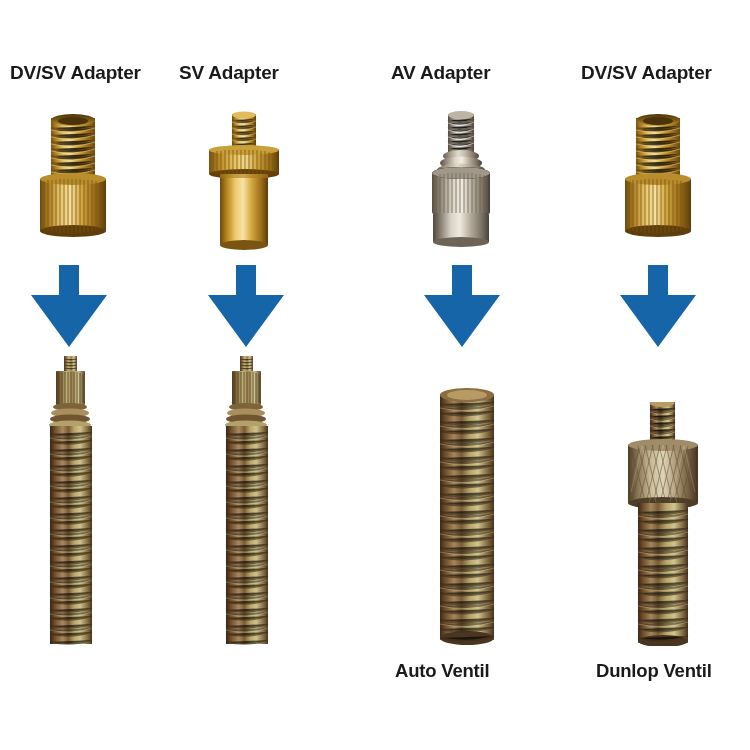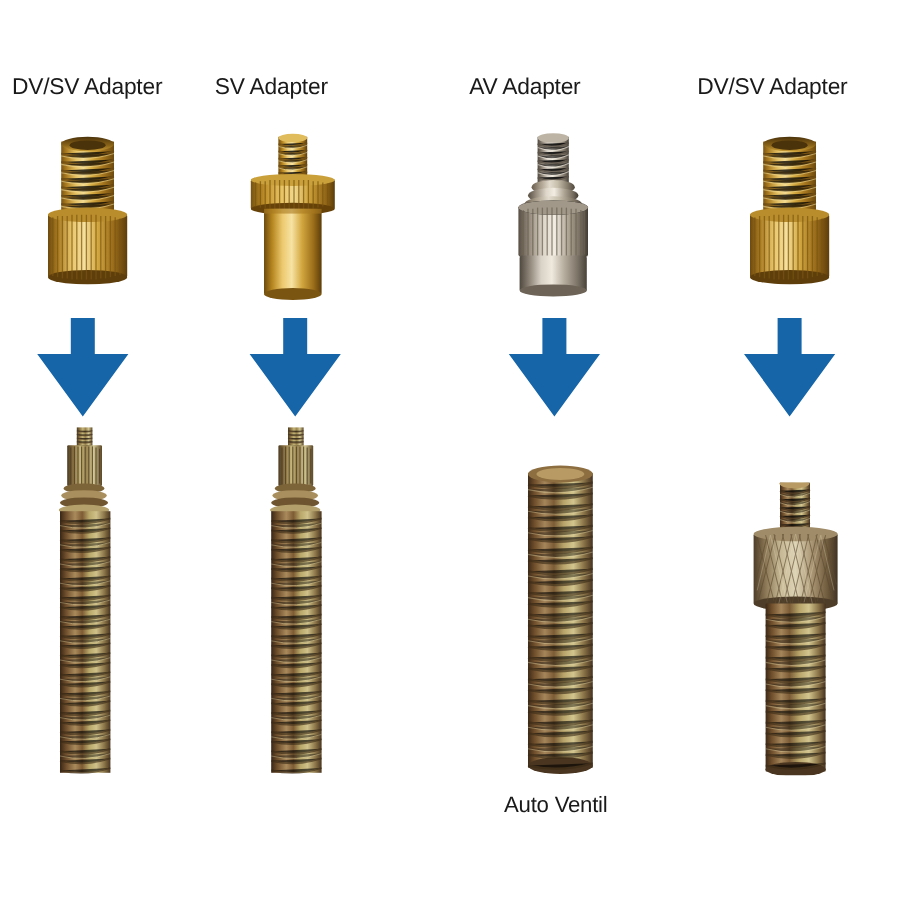--- a/index.html
+++ b/index.html
@@ -15,21 +15,21 @@
     width: 750px;
     height: 750px;
     background: #ffffff;
     overflow: hidden;
   }
 
   
   .label {
     position: absolute;
     font-family: "Liberation Sans", sans-serif;
-    font-weight: normal;
+    font-weight: bold;
     font-size: 19px;
     color: #1a1a1a;
     white-space: nowrap;
     letter-spacing: -0.2px;
   }
   .top-label { top: 62px; }
   .bottom-label { top: 660px; font-size: 18.5px; }
 
   
   .arrow { position: absolute; }
@@ -712,15 +712,16 @@
           <path d="M20 132 Q45 138 70 130"></path>
         <path d="M20 150 Q45 156 70 148"></path>
           <path d="M20 168 Q45 174 70 166"></path>
         <path d="M20 186 Q45 192 70 184"></path>
           <path d="M20 204 Q45 210 70 202"></path>
         <path d="M20 222 Q45 228 70 220"></path>
       </g>
     </svg>
   </div>
 
-  <div class="label bottom-label" style="left:420px;">Auto Ventil</div>
+  <div class="label bottom-label" style="left:395px;">Auto Ventil</div>
+  <div class="label bottom-label" style="left:596px;">Dunlop Ventil</div>
 
 </div>
 
 </body></html>

